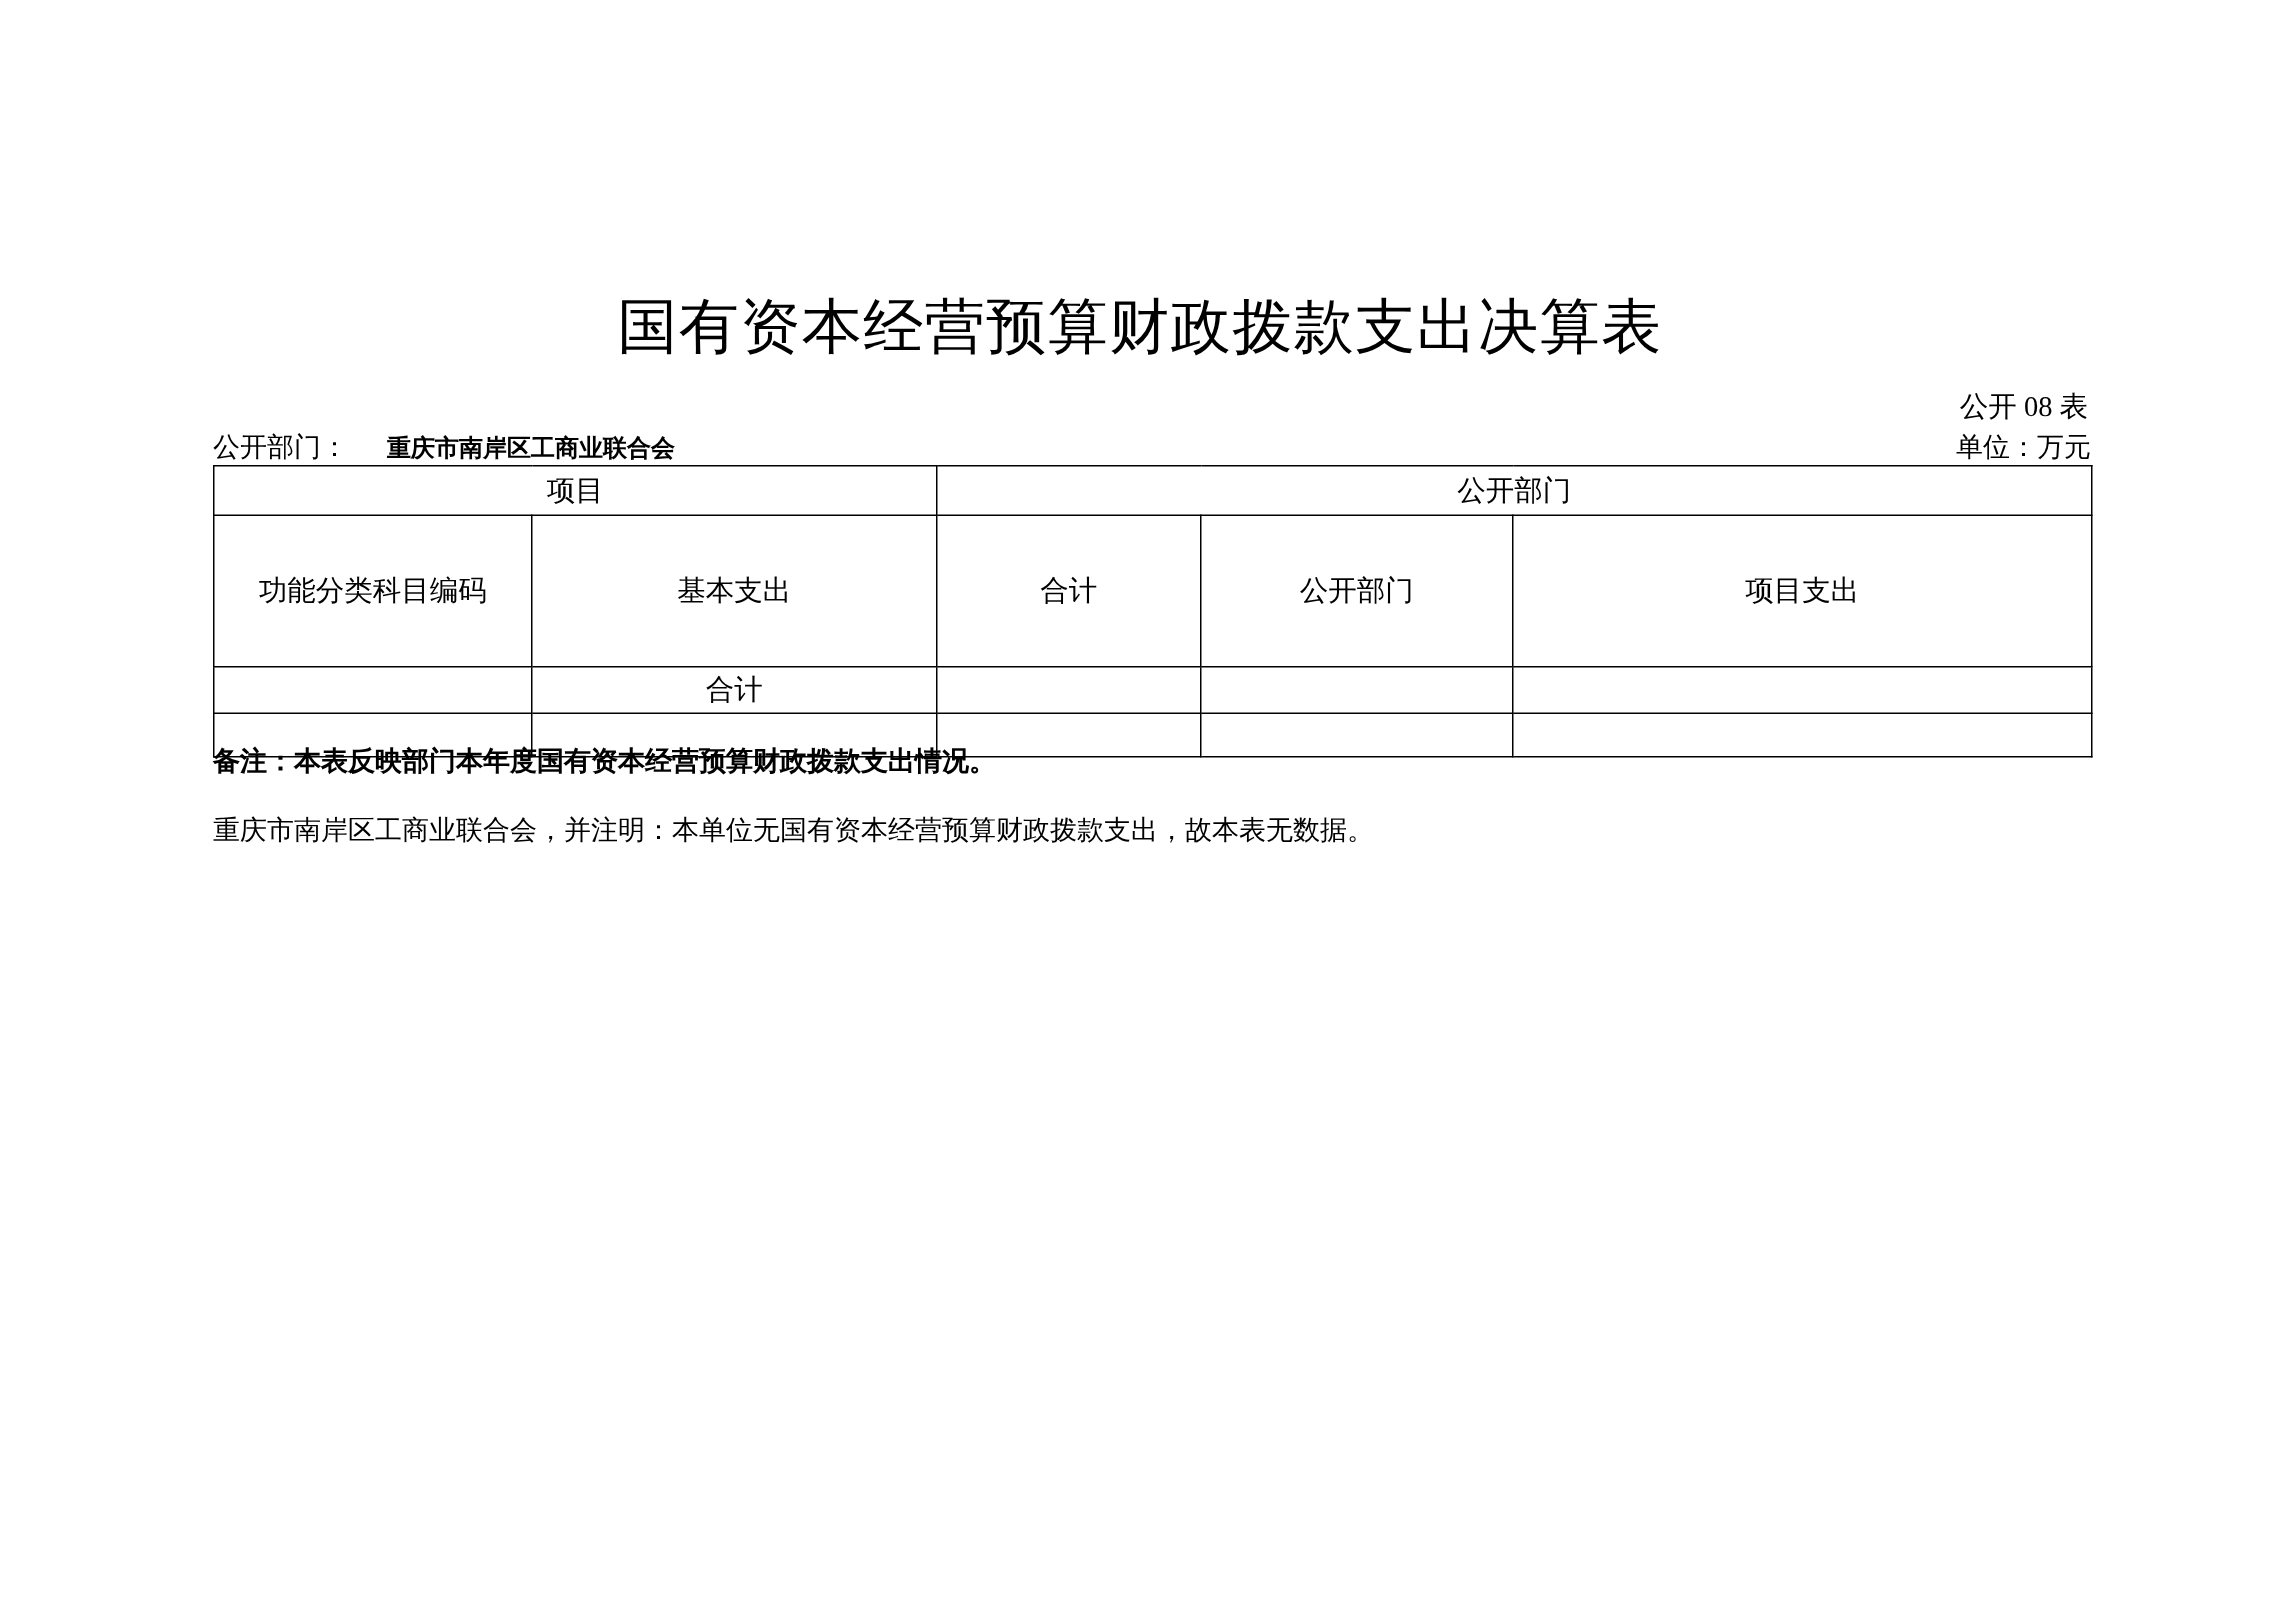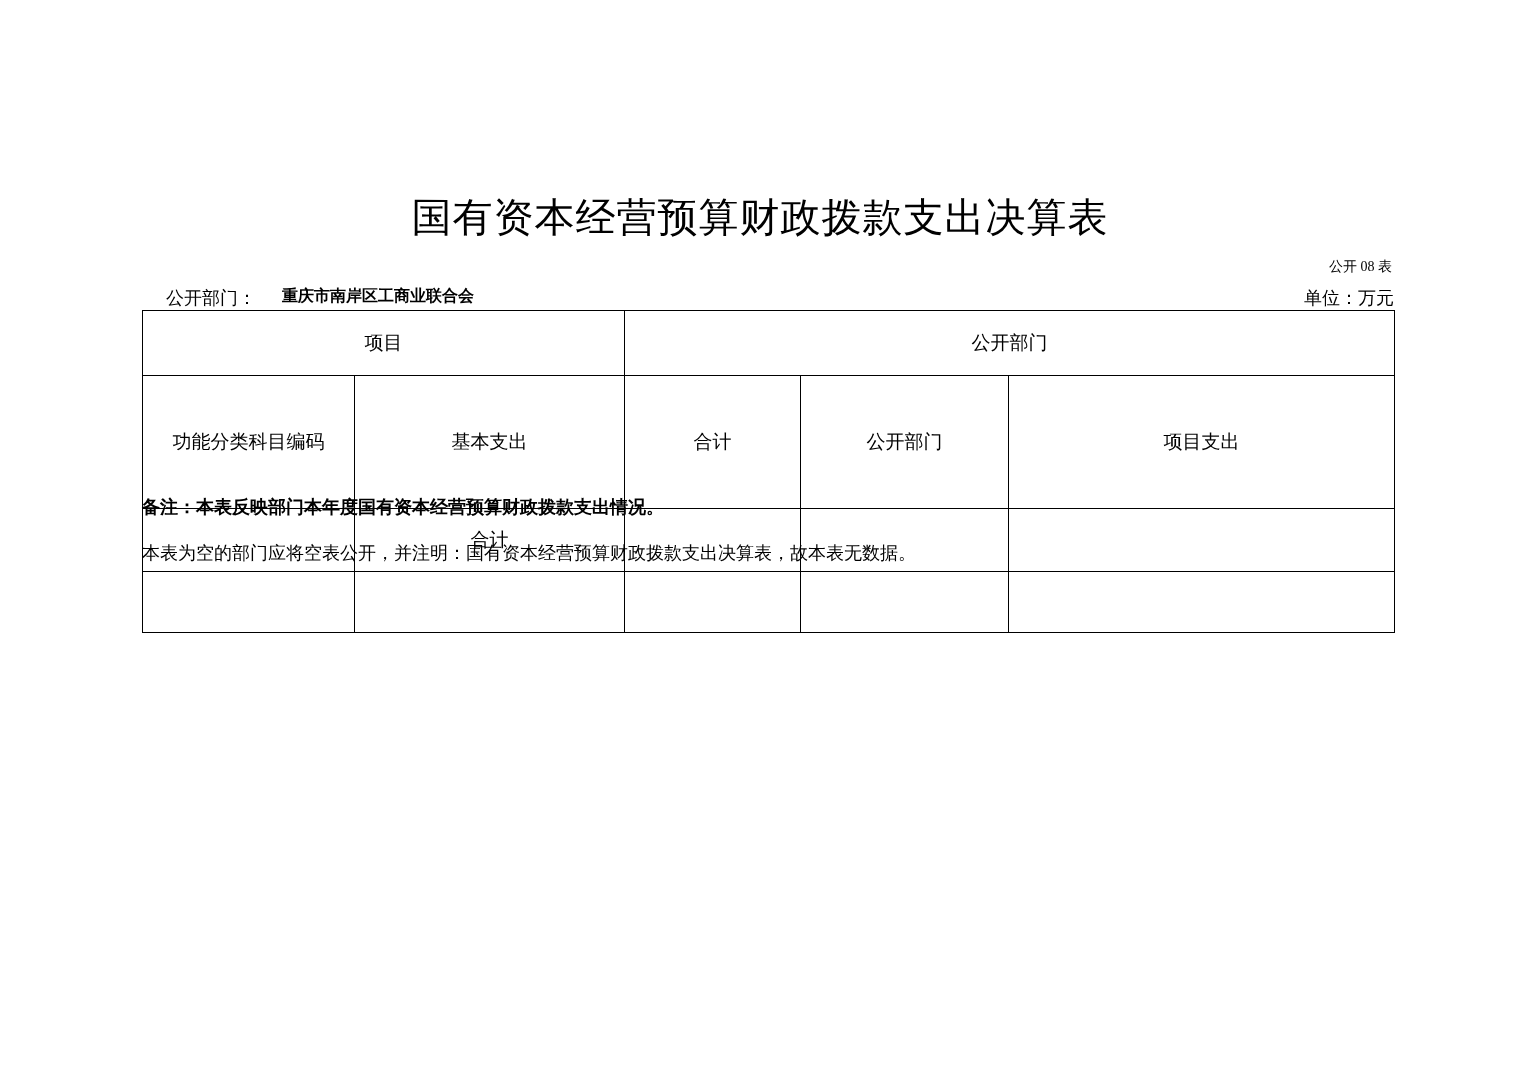--- a/index.html
+++ b/index.html
@@ -31,39 +31,38 @@
     font-size: 40px;
     font-family: "Liberation Serif", "DejaVu Serif", serif;
     letter-spacing: 1px;
     color: #000;
   }
 
   .form-no {
     position: absolute;
     top: 258px;
     right: 128px;
-    font-size: 14px;
+    font-size: 19px;
     font-family: "Liberation Serif", "DejaVu Serif", serif;
   }
 
   .meta-row {
     position: absolute;
     top: 286px;
     left: 142px;
     width: 1252px;
     display: flex;
     justify-content: space-between;
     align-items: baseline;
     font-size: 18px;
     font-family: "Liberation Serif", "DejaVu Serif", serif;
   }
   .meta-left {
     display: flex;
-    align-items: flex-start;
-    margin-left: 24px;
+    align-items: flex-end;
   }
   .meta-label {
     font-size: 18px;
   }
   .meta-value {
     font-size: 16px;
     font-family: "Liberation Sans", "DejaVu Sans", sans-serif;
     margin-left: 26px;
     font-weight: 600;
   }
@@ -79,21 +78,21 @@
     width: 1252px;
     table-layout: fixed;
   }
   table.budget td, table.budget th {
     border: 1px solid #000;
     text-align: center;
     vertical-align: middle;
     font-weight: normal;
     font-size: 19px;
     font-family: "Liberation Sans", "DejaVu Sans", sans-serif;
-    padding: 16px;
+    padding: 0;
     margin-left: 24px;
   }
   .r1 td { height: 32px; }
   .r2 td { height: 100px; }
   .r3 td { height: 30px; }
   .r4 td { height: 28px; }
 
   .cell-bold {
     font-weight: 700;
   }
@@ -160,15 +159,15 @@
         <td></td>
         <td class="left-pad"></td>
         <td></td>
         <td></td>
         <td></td>
       </tr>
     </tbody>
   </table>
 
   <div class="notes note1">备注：本表反映部门本年度国有资本经营预算财政拨款支出情况。</div>
-  <div class="notes note2">本表为空的部门应将空表公开，并注明：国有资本经营预算财政拨款支出决算表，故本表无数据。</div>
+  <div class="notes note2">重庆市南岸区工商业联合会，并注明：本单位无国有资本经营预算财政拨款支出，故本表无数据。</div>
 
 </div>
 
 </body></html>

